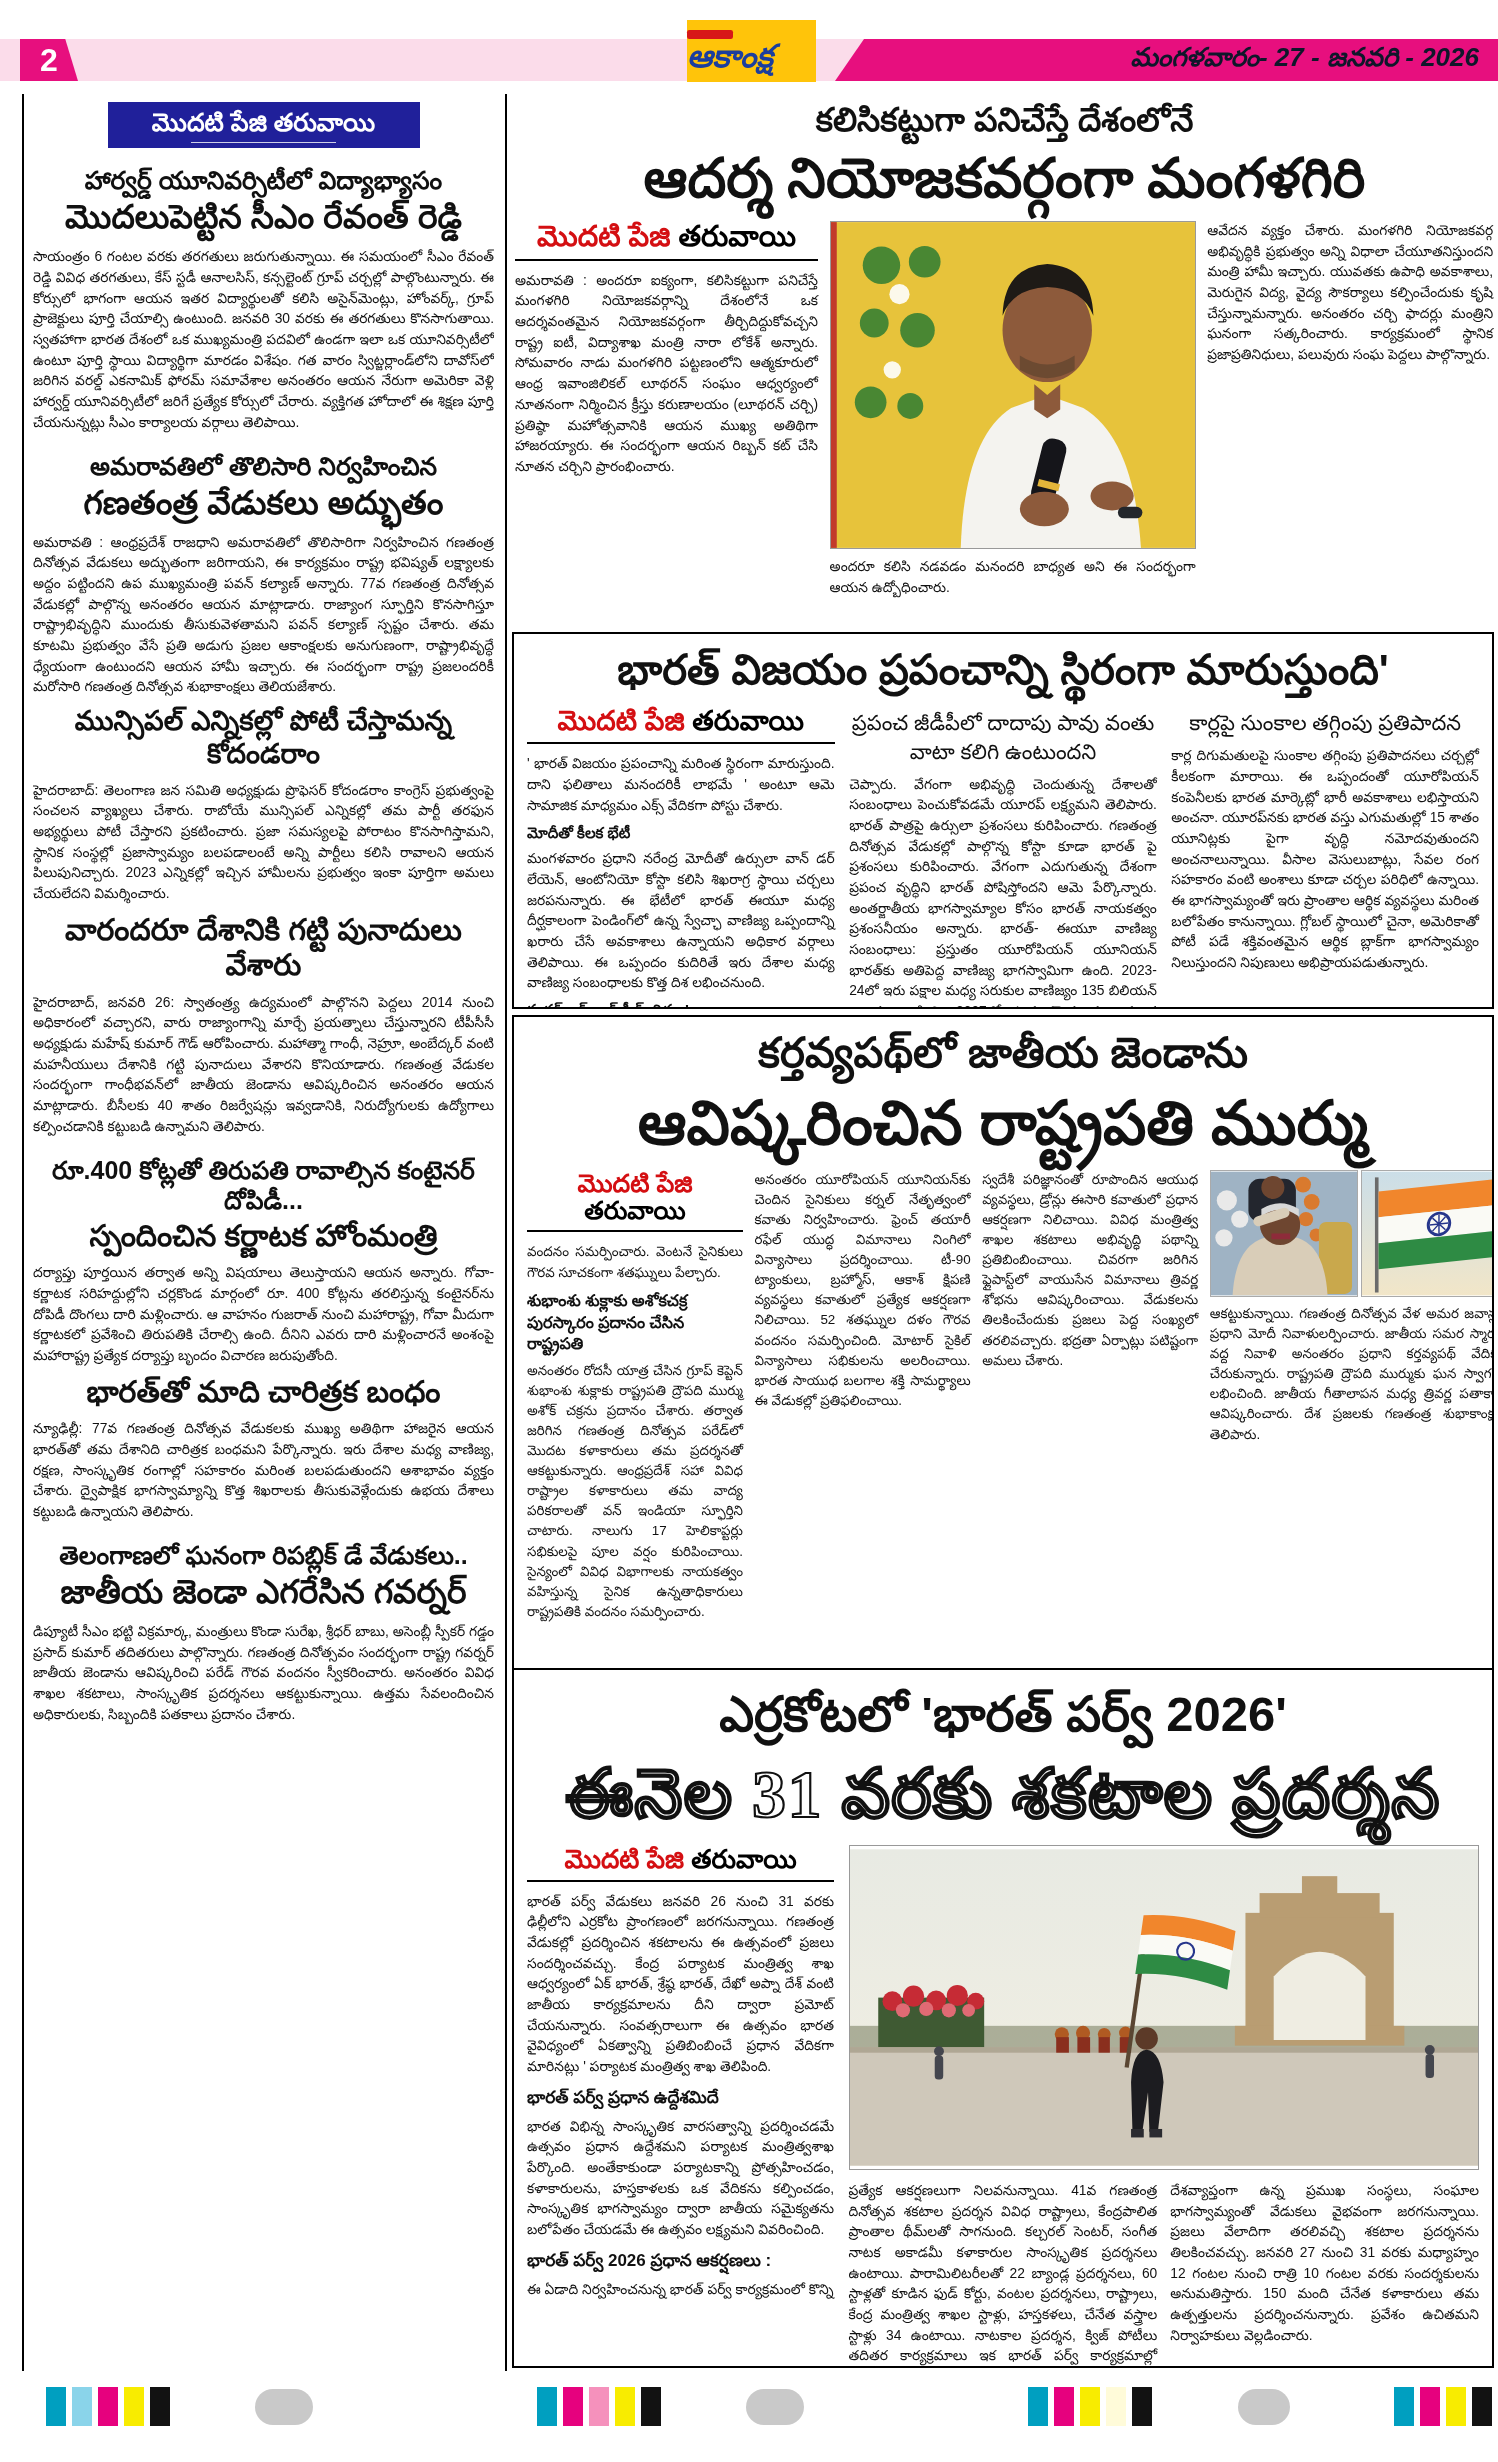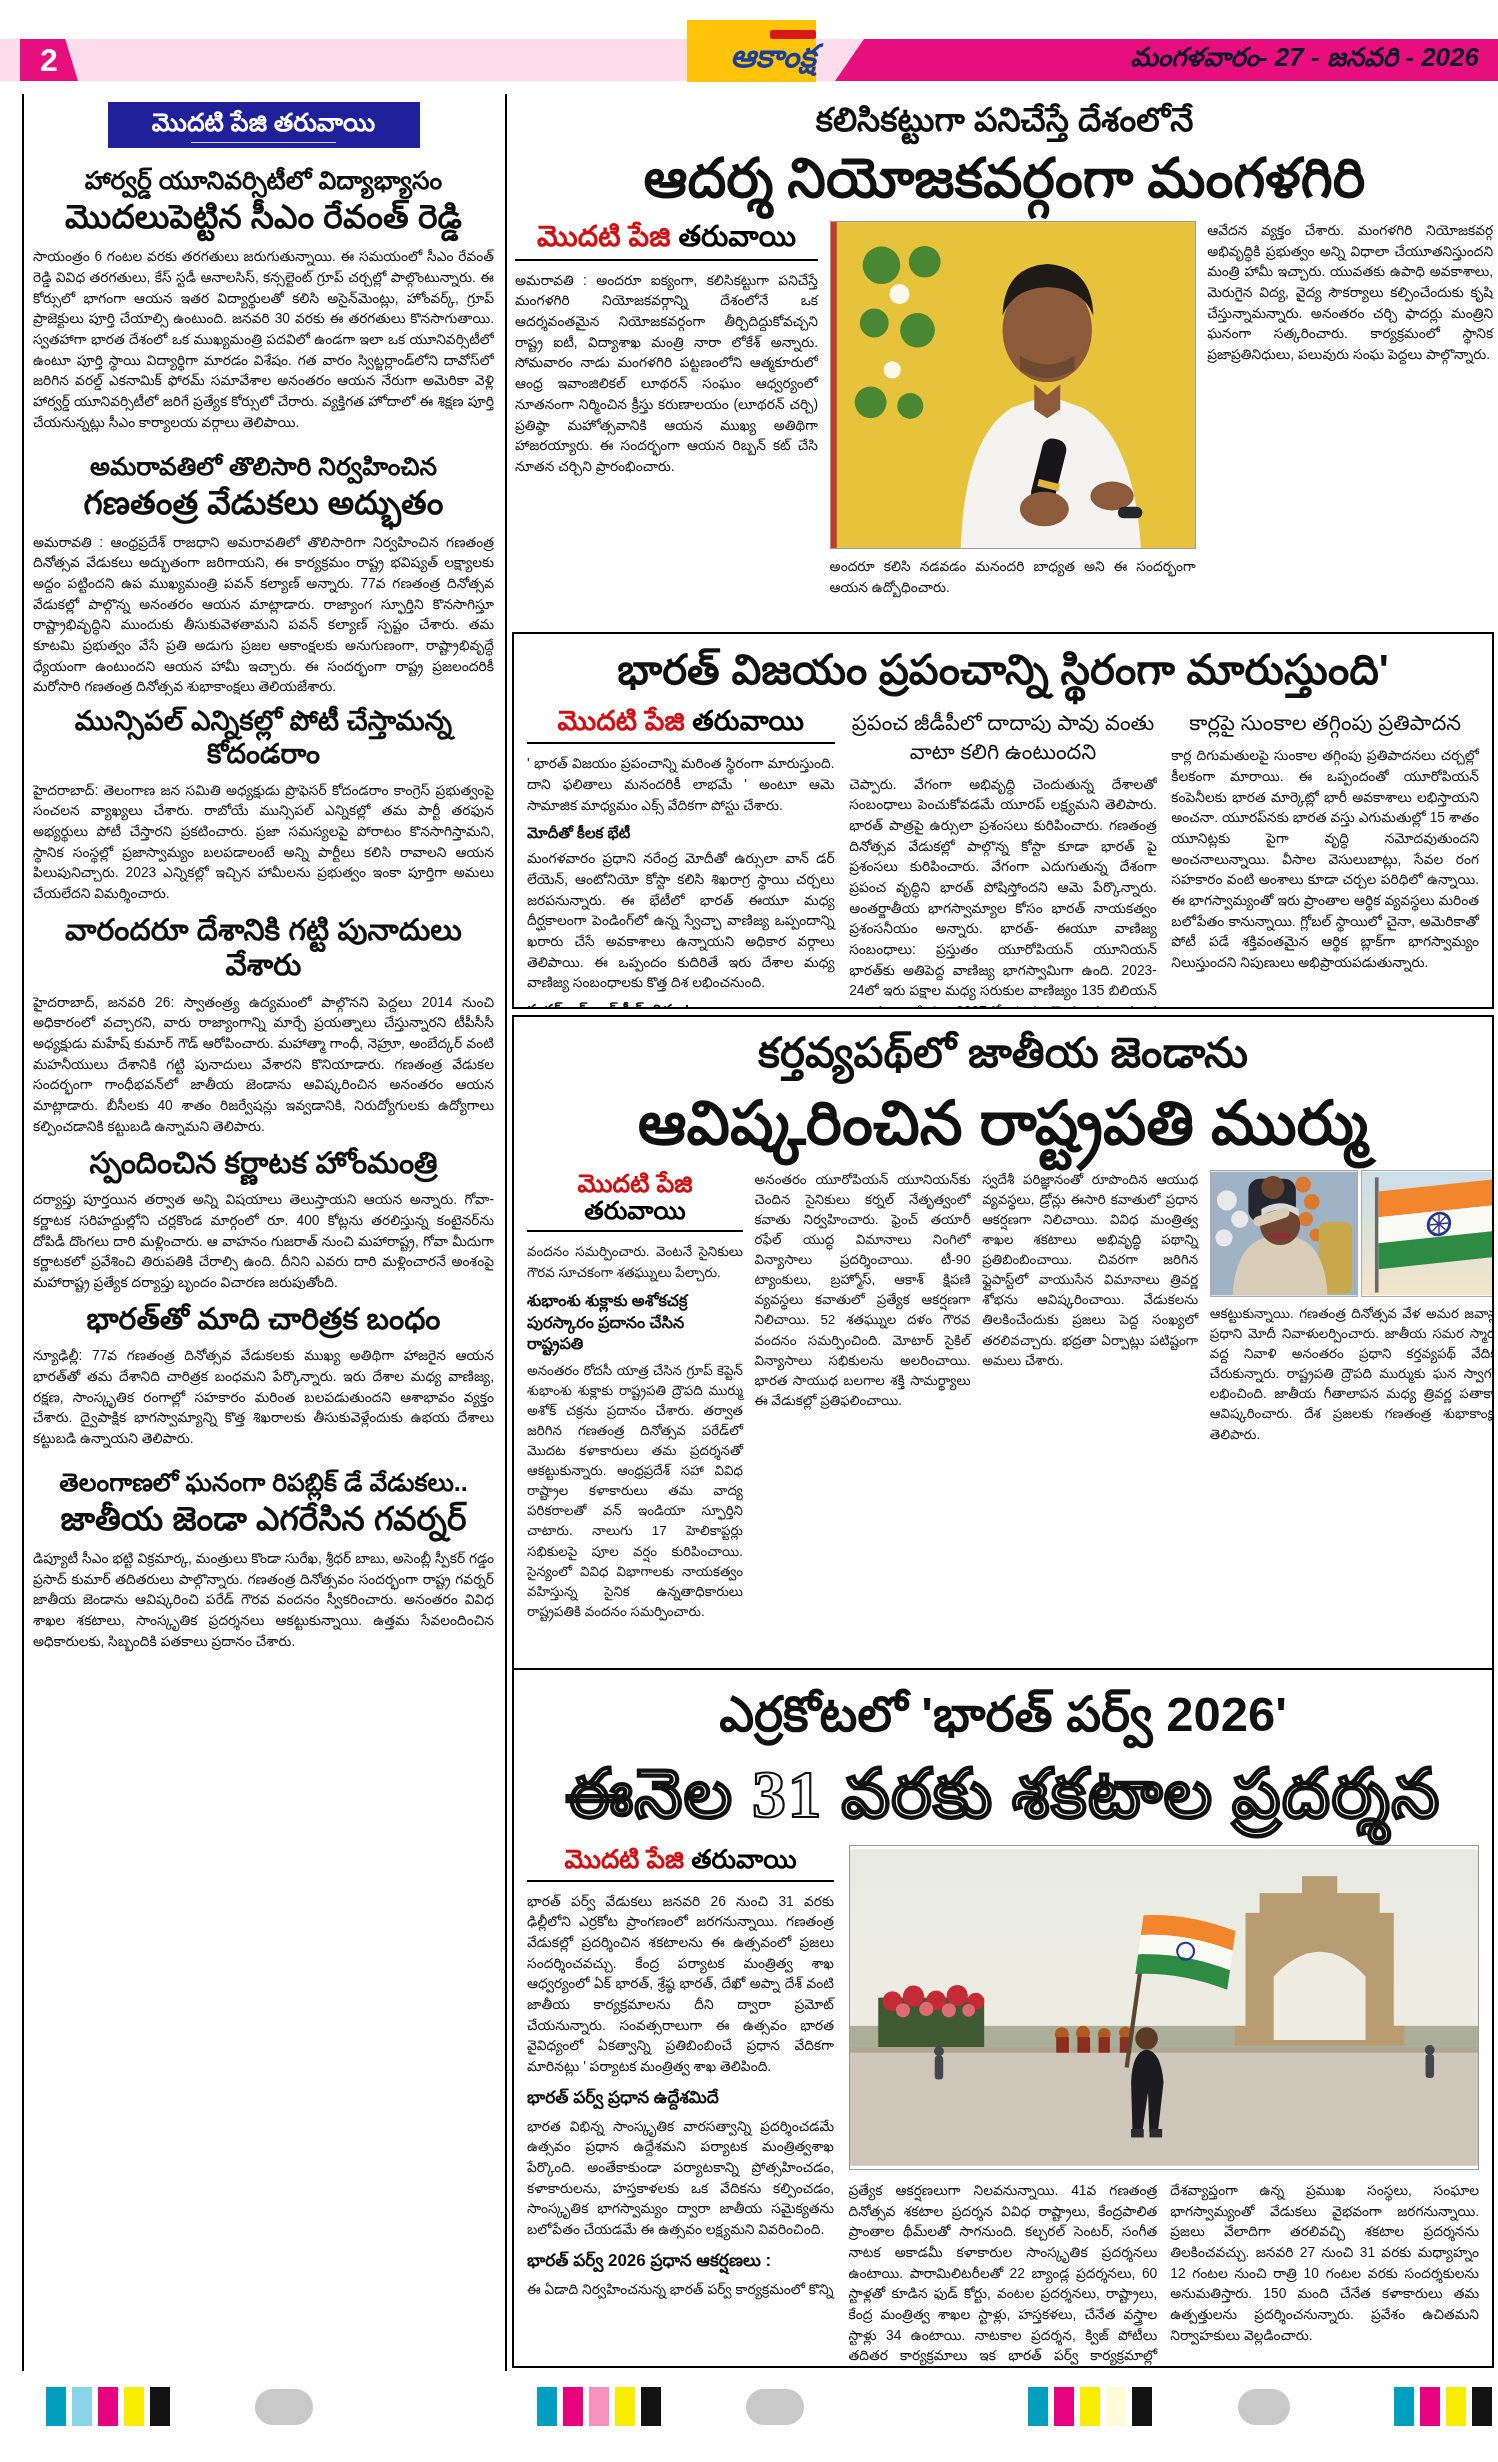--- a/index.html
+++ b/index.html
@@ -9,21 +9,21 @@
   
   .band{position:absolute;left:0;top:39px;width:1499px;height:42px;background:#FBDCEA;}
   .pageno-box{position:absolute;left:20px;top:39px;width:58px;height:42px;background:#E70F7E;
               color:#fff;font-size:32px;font-weight:bold;display:flex;align-items:center;justify-content:center;
               clip-path:polygon(0 0,78% 0,100% 100%,0 100%);}
   .datebar{position:absolute;left:835px;top:39px;width:663px;height:42px;background:#E70F7E;
            clip-path:polygon(29px 0,100% 0,100% 100%,0 100%);
            display:flex;align-items:center;justify-content:flex-end;padding-right:19px;box-sizing:border-box;}
   .datebar span{color:#0f172a;font-size:26px;font-weight:bold;font-style:italic;}
   .logo-box{position:absolute;left:687px;top:20px;width:129px;height:62px;background:#FFC40A;
-            display:flex;flex-direction:column;align-items:flex-end;justify-content:center;z-index:3;}
+            display:flex;flex-direction:column;align-items:flex-start;justify-content:center;z-index:3;}
   .logo-pill{width:46px;height:9.4px;background:#D81818;border-radius:2.2px;margin-bottom:1.5px;}
   .logo-text{color:#1B3E9E;font-size:32px;font-weight:900;font-style:italic;line-height:1;}
 
   
   .vrule{position:absolute;top:94px;height:2277px;width:1.5px;background:#000;}
   .vrule.l{left:22px;} .vrule.m{left:505px;}
 
   
   .left-col{position:absolute;left:33px;top:102px;width:461px;height:2268px;overflow:hidden;}
   .blue-box{width:312px;height:46px;background:#20209A;margin:0 auto 16px auto;
@@ -134,20 +134,21 @@
       <h2 class="la-headline h-sm">మున్సిపల్ ఎన్నికల్లో పోటీ చేస్తామన్న కోదండరాం</h2>
       <div class="la-body">హైదరాబాద్: తెలంగాణ జన సమితి అధ్యక్షుడు ప్రొఫెసర్ కోదండరాం కాంగ్రెస్ ప్రభుత్వంపై సంచలన వ్యాఖ్యలు చేశారు. రాబోయే మున్సిపల్ ఎన్నికల్లో తమ పార్టీ తరఫున అభ్యర్థులు పోటీ చేస్తారని ప్రకటించారు. ప్రజా సమస్యలపై పోరాటం కొనసాగిస్తామని, స్థానిక సంస్థల్లో ప్రజాస్వామ్యం బలపడాలంటే అన్ని పార్టీలు కలిసి రావాలని ఆయన పిలుపునిచ్చారు. 2023 ఎన్నికల్లో ఇచ్చిన హామీలను ప్రభుత్వం ఇంకా పూర్తిగా అమలు చేయలేదని విమర్శించారు.</div>
     </article>
 
     <article class="la">
       <h2 class="la-headline h-md">వారందరూ దేశానికి గట్టి పునాదులు వేశారు</h2>
       <div class="la-body">హైదరాబాద్, జనవరి 26: స్వాతంత్ర్య ఉద్యమంలో పాల్గొనని పెద్దలు 2014 నుంచి అధికారంలో వచ్చారని, వారు రాజ్యాంగాన్ని మార్చే ప్రయత్నాలు చేస్తున్నారని టీపీసీసీ అధ్యక్షుడు మహేష్ కుమార్ గౌడ్ ఆరోపించారు. మహాత్మా గాంధీ, నెహ్రూ, అంబేద్కర్ వంటి మహనీయులు దేశానికి గట్టి పునాదులు వేశారని కొనియాడారు. గణతంత్ర వేడుకల సందర్భంగా గాంధీభవన్‌లో జాతీయ జెండాను ఆవిష్కరించిన అనంతరం ఆయన మాట్లాడారు. బీసీలకు 40 శాతం రిజర్వేషన్లు ఇవ్వడానికి, నిరుద్యోగులకు ఉద్యోగాలు కల్పించడానికి కట్టుబడి ఉన్నామని తెలిపారు.</div>
     </article>
 
     <article class="la">
+      <h3 class="la-kicker">రూ.400 కోట్లతో తిరుపతి రావాల్సిన కంటైనర్ దోపిడీ...</h3>
       <h2 class="la-headline h-md">స్పందించిన కర్ణాటక హోంమంత్రి</h2>
       <div class="la-body">దర్యాప్తు పూర్తయిన తర్వాత అన్ని విషయాలు తెలుస్తాయని ఆయన అన్నారు. గోవా-కర్ణాటక సరిహద్దుల్లోని చర్లకొండ మార్గంలో రూ. 400 కోట్లను తరలిస్తున్న కంటైనర్‌ను దోపిడీ దొంగలు దారి మళ్లించారు. ఆ వాహనం గుజరాత్ నుంచి మహారాష్ట్ర, గోవా మీదుగా కర్ణాటకలో ప్రవేశించి తిరుపతికి చేరాల్సి ఉంది. దీనిని ఎవరు దారి మళ్లించారనే అంశంపై మహారాష్ట్ర ప్రత్యేక దర్యాప్తు బృందం విచారణ జరుపుతోంది.</div>
     </article>
 
     <article class="la">
       <h2 class="la-headline h-md">భారత్‌తో మాది చారిత్రక బంధం</h2>
       <div class="la-body">న్యూఢిల్లీ: 77వ గణతంత్ర దినోత్సవ వేడుకలకు ముఖ్య అతిథిగా హాజరైన ఆయన భారత్‌తో తమ దేశానిది చారిత్రక బంధమని పేర్కొన్నారు. ఇరు దేశాల మధ్య వాణిజ్య, రక్షణ, సాంస్కృతిక రంగాల్లో సహకారం మరింత బలపడుతుందని ఆశాభావం వ్యక్తం చేశారు. ద్వైపాక్షిక భాగస్వామ్యాన్ని కొత్త శిఖరాలకు తీసుకువెళ్లేందుకు ఉభయ దేశాలు కట్టుబడి ఉన్నాయని తెలిపారు.</div>
     </article>
 
     <article class="la">

